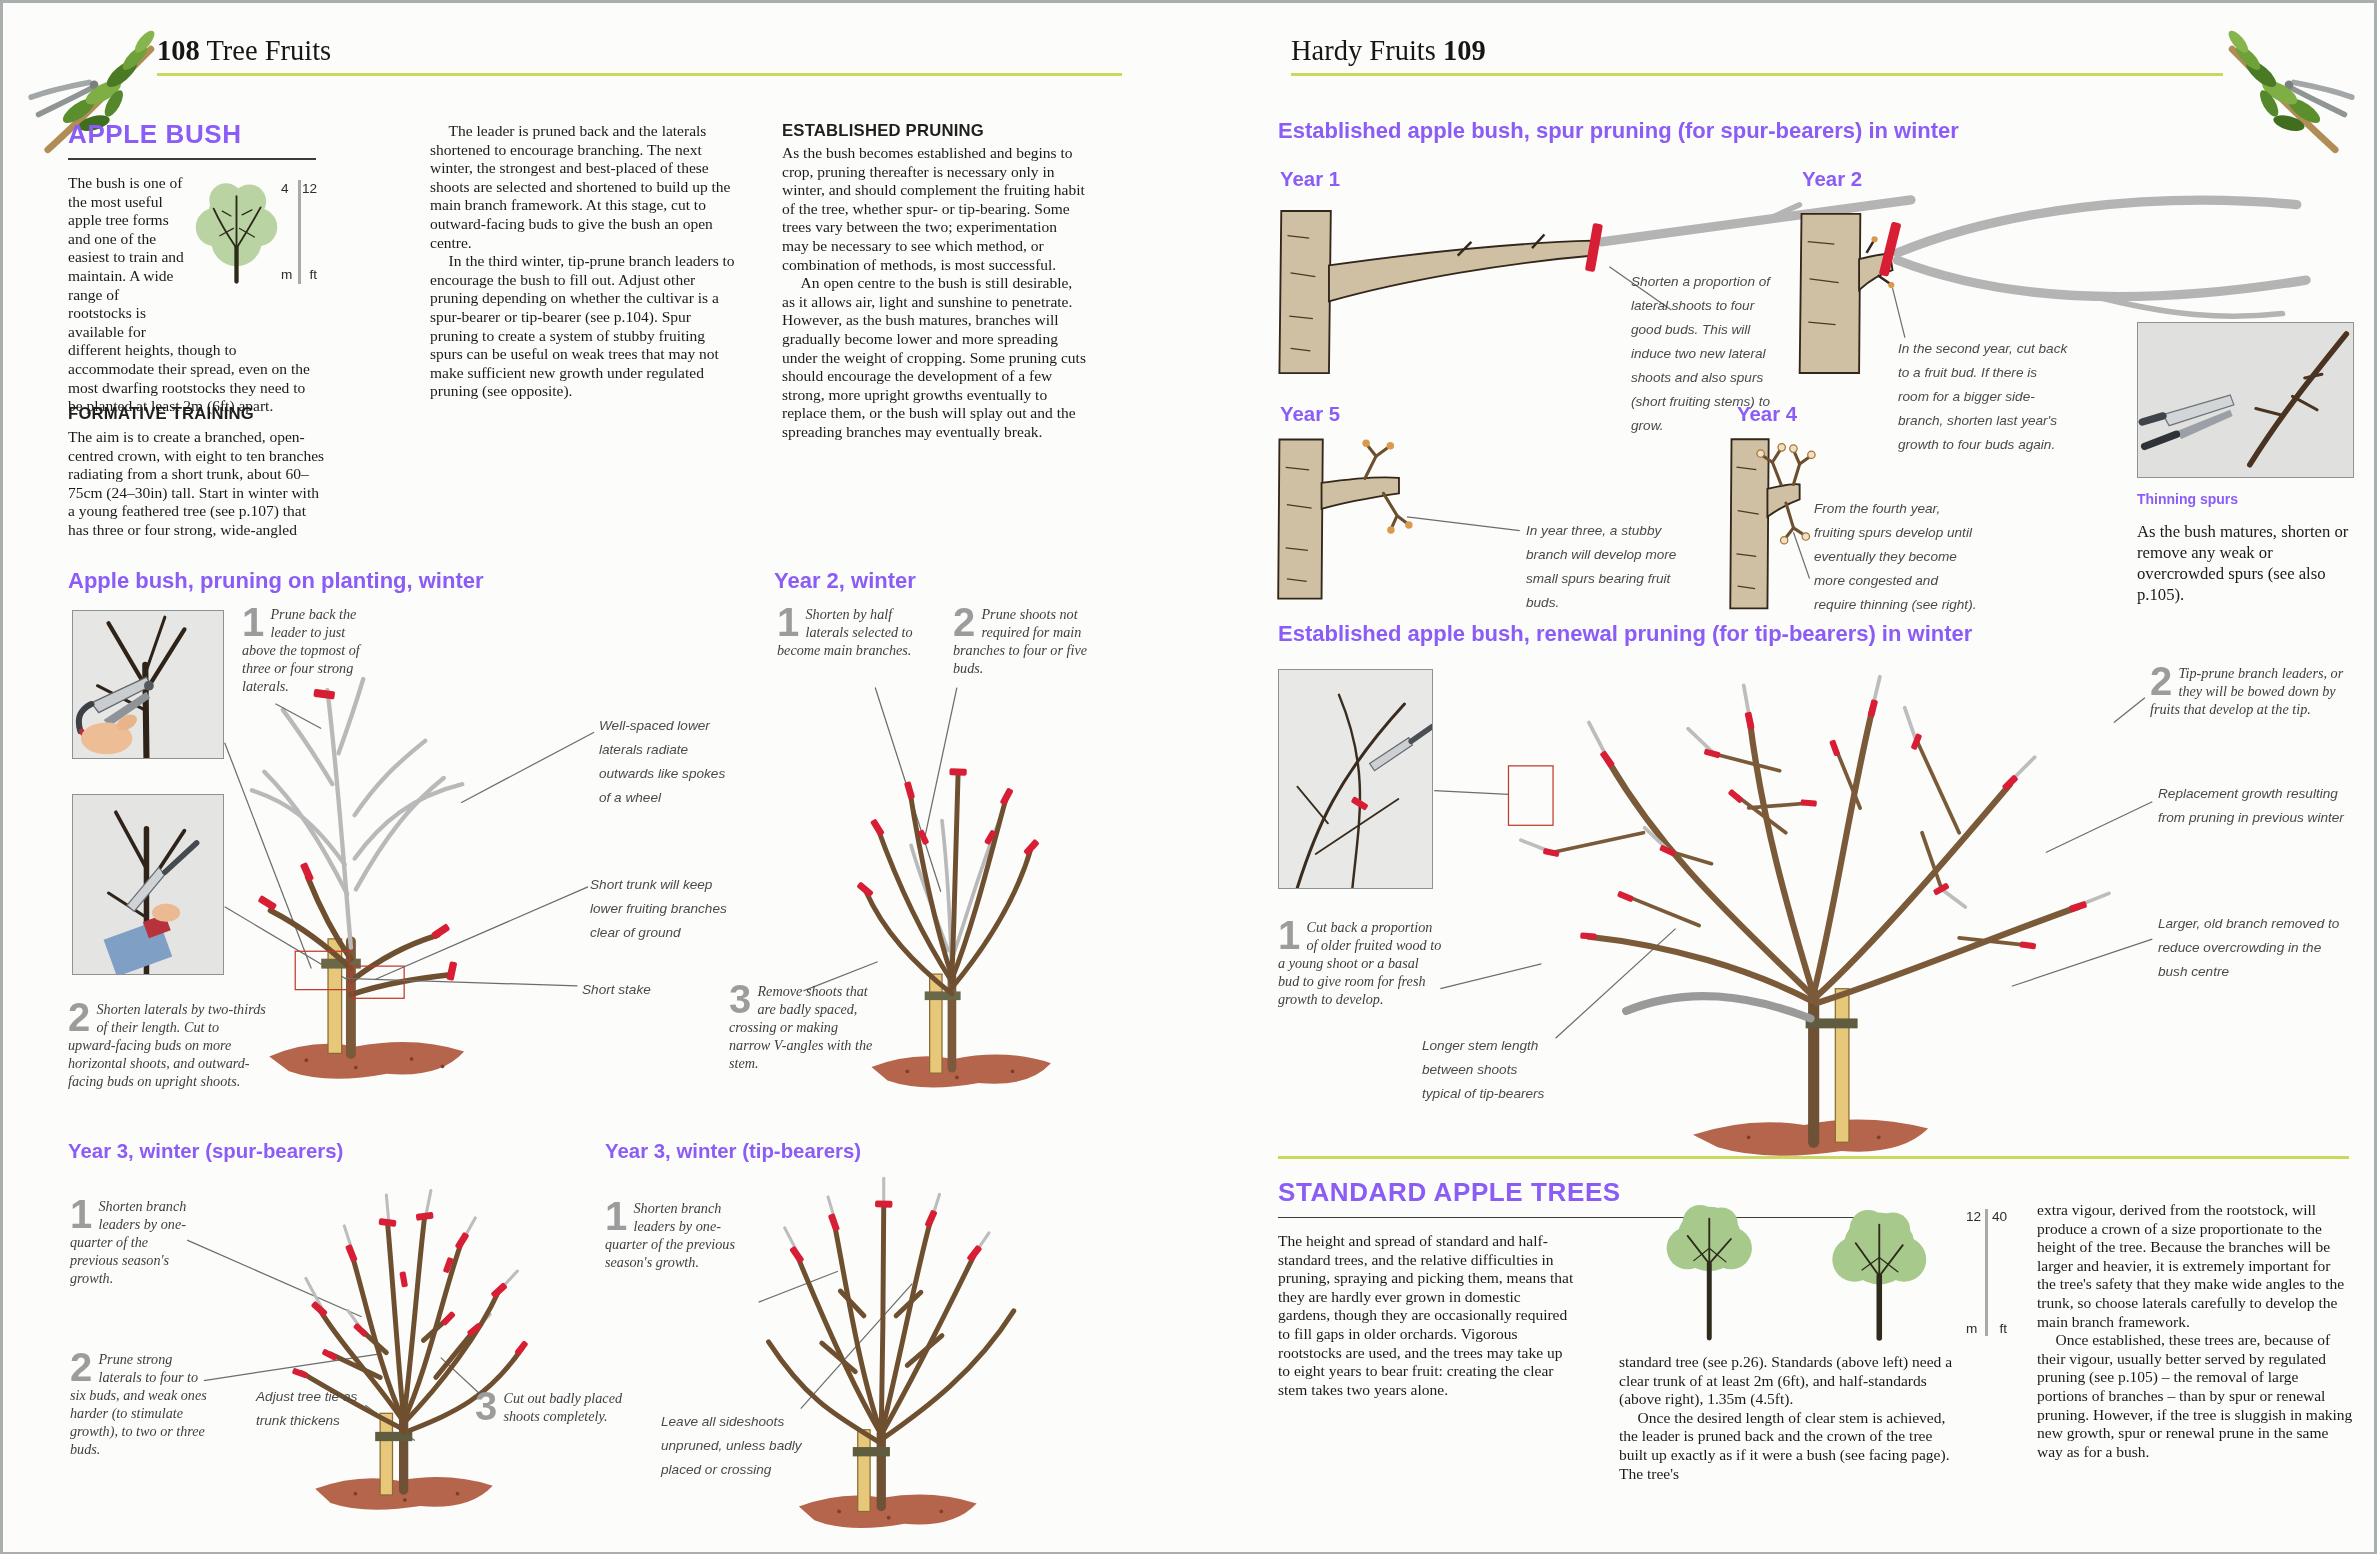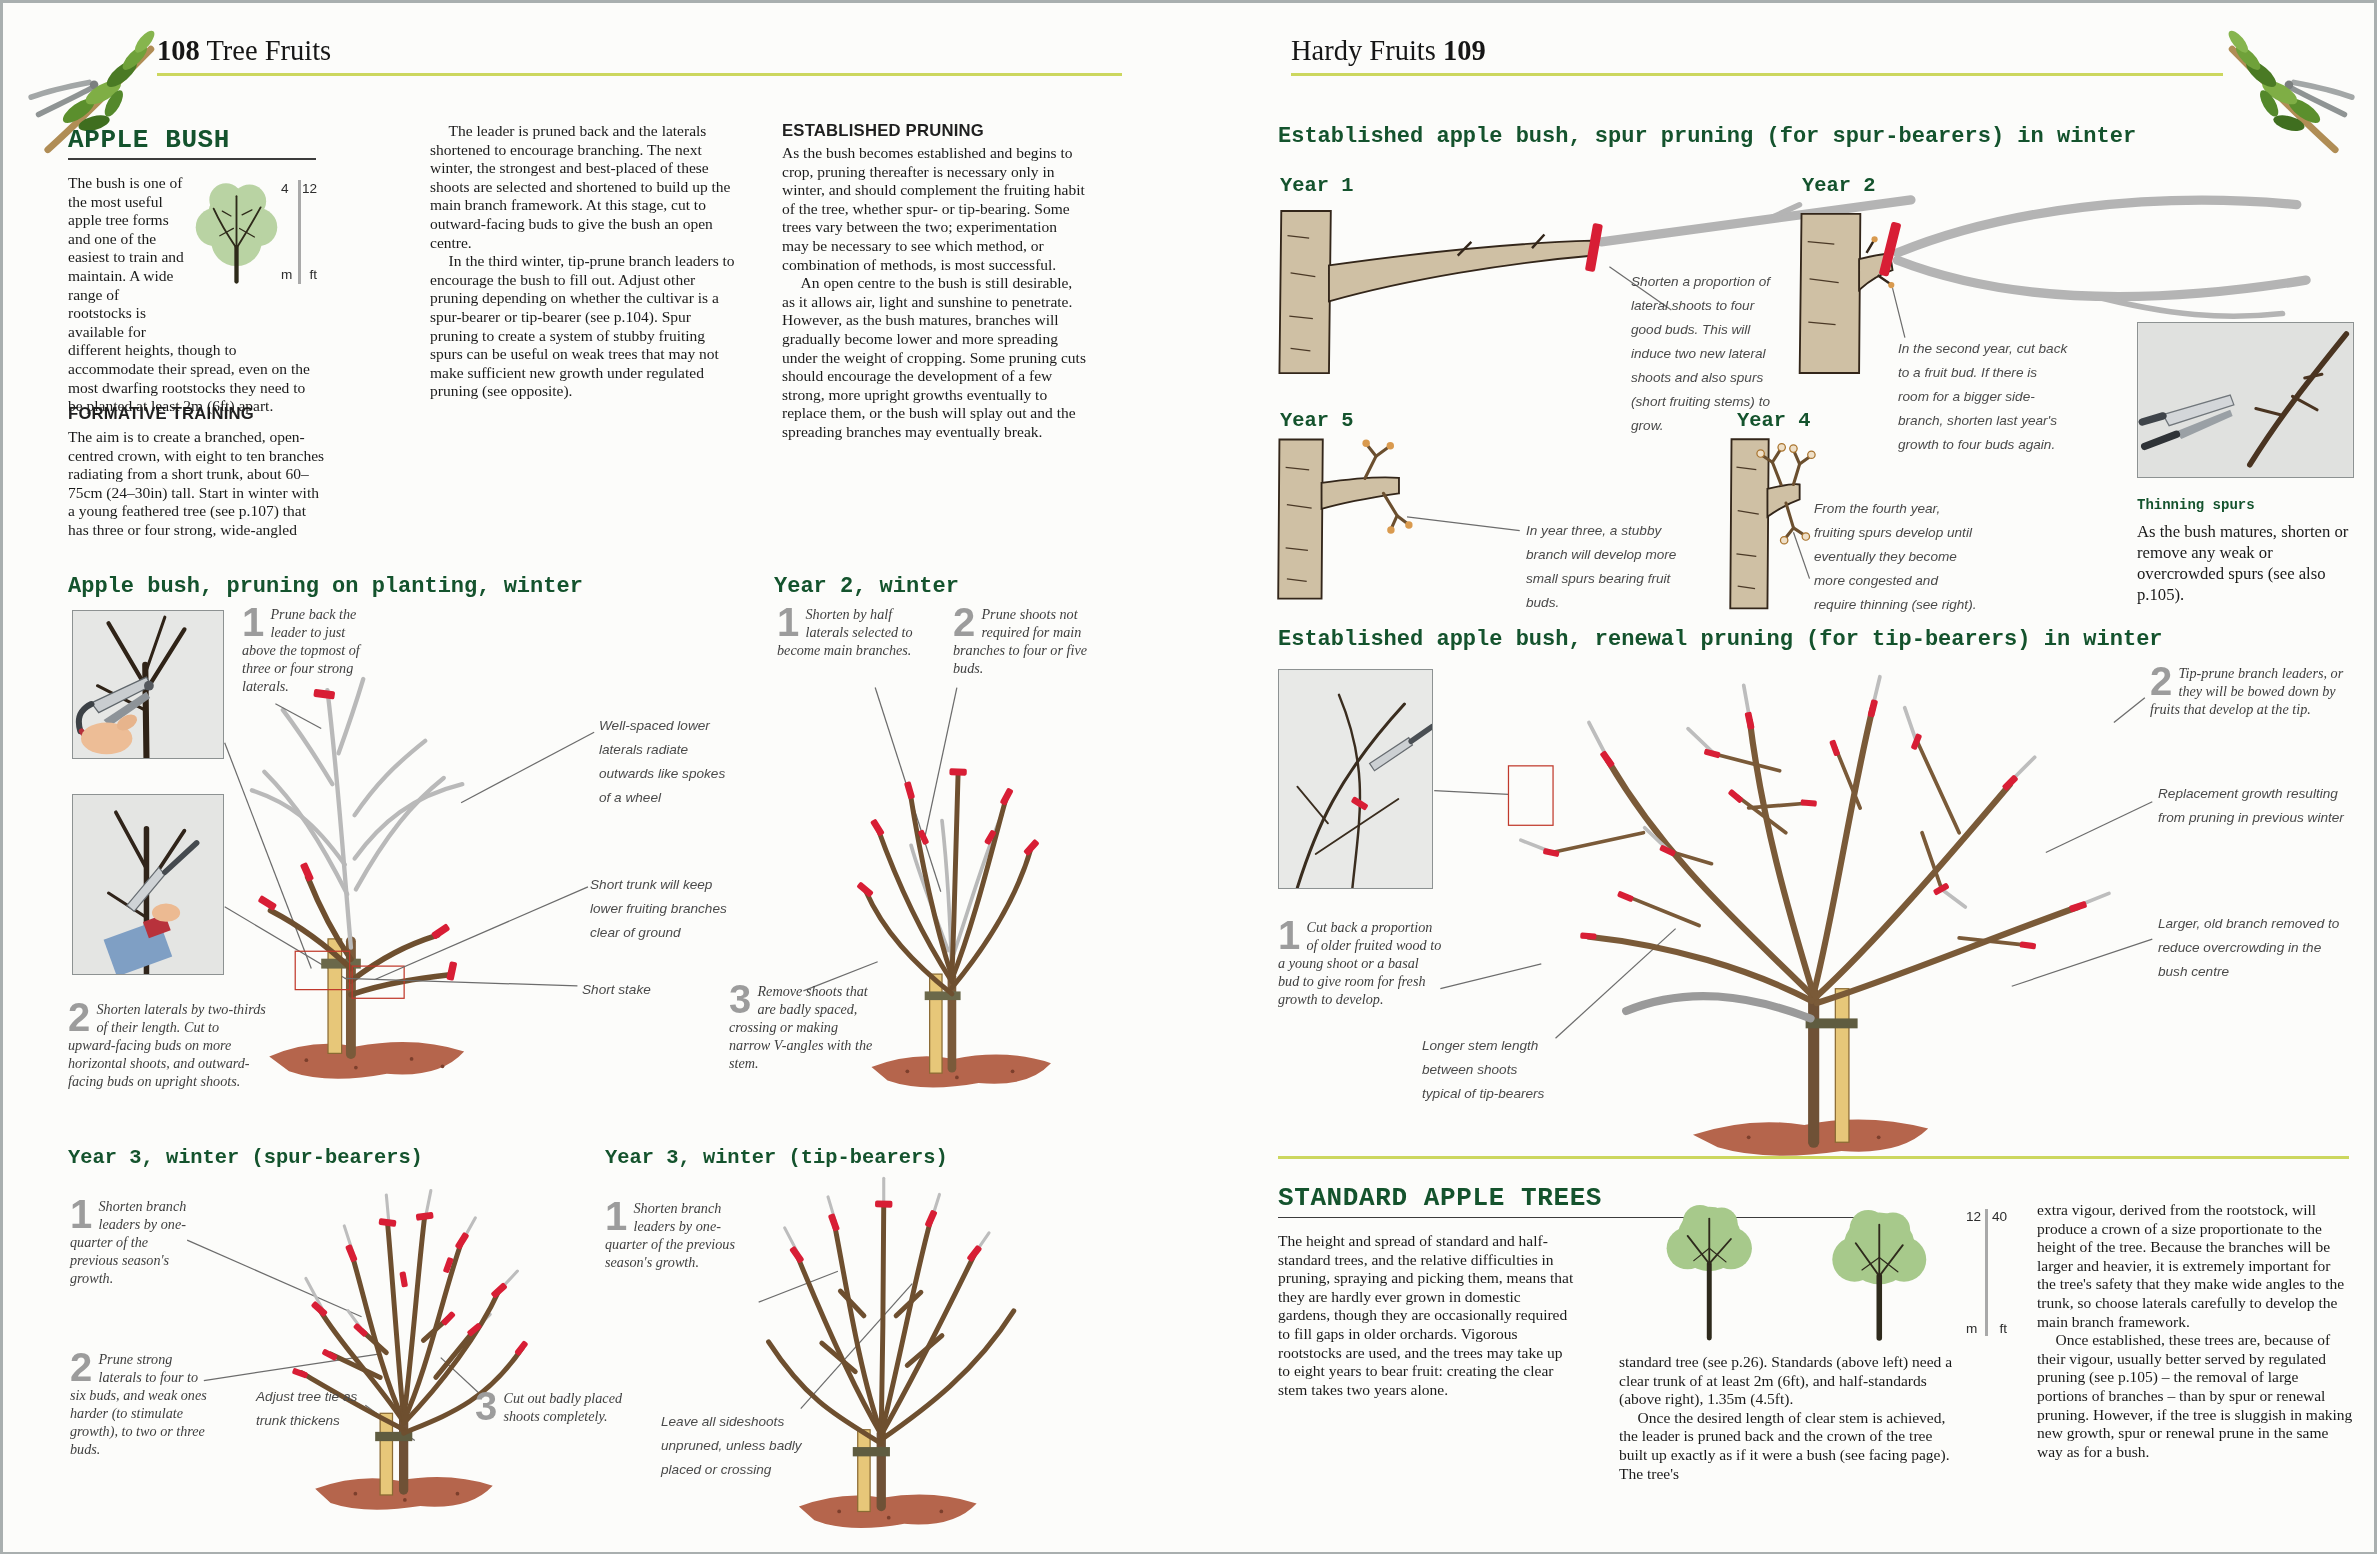--- a/index.html
+++ b/index.html
@@ -1,20 +1,20 @@
 <!DOCTYPE html>
 <html style="font-size:10px"><head>
 <meta charset="utf-8">
 <style>
   html,body{margin:0;padding:0;background:#888;}
   #canvas{position:relative;width:2377px;height:1555px;background:#fcfcfa;
     border:3.1px solid #a9afaf;box-sizing:border-box;overflow:hidden;
     font-family:"Liberation Serif",serif;color:#161616;}
   .abs{position:absolute;}
-  .slab{font-family:Liberation Mono, monospace;font-weight:bold;color:#14532d;margin-top:6px;}
+  .slab{font-family:Liberation Sans, sans-serif;font-weight:bold;color:#8b5cf6;}
   .hdr{font-size:28.5px;}
   .hdr b{font-weight:bold;}
   .greenrule{position:absolute;height:2.5px;background:#ccd75e;}
   .bodytext{position:absolute;font-size:15.5px;line-height:18.6px;color:#1a1a1a;text-align:left;}
   .bodytext p{margin:0;}
   .bodytext p.ind{text-indent:18.6px;}
   .subhead{font-family:"Liberation Sans",sans-serif;font-weight:bold;font-size:16.7px;
     letter-spacing:0.2px;color:#1f1f1f;}
   .bighead{font-size:26px;letter-spacing:0.6px;}
   .sechead{font-size:22px;}

